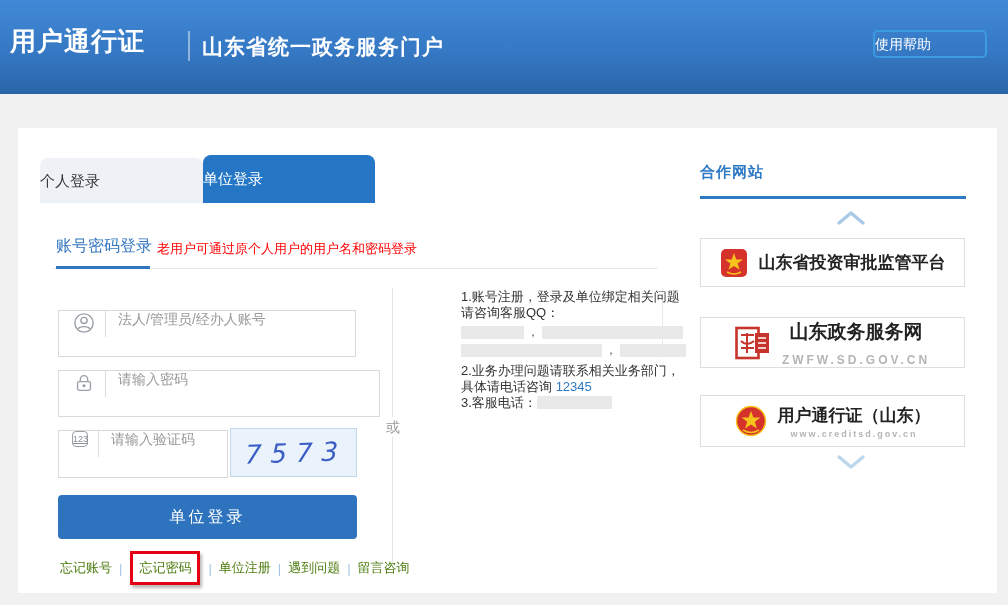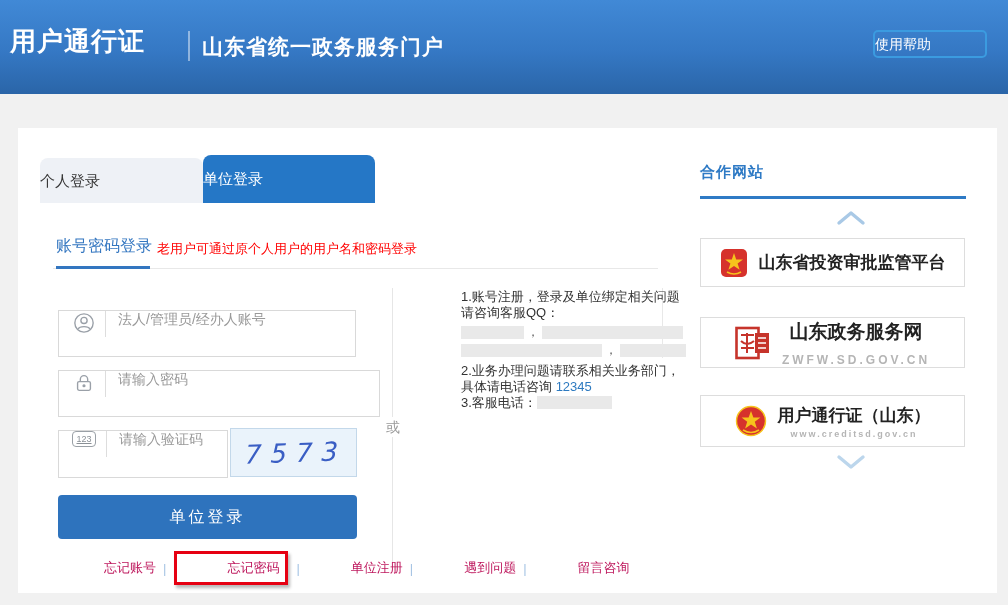--- a/index.html
+++ b/index.html
@@ -33,21 +33,21 @@
   
   .field { position:absolute; height:47px; border:1px solid #d9d9d9; background:#fff; display:flex; align-items:flex-start; }
   .field-account { left:40px; top:182px; width:298px; }
   .field-password { left:40px; top:242px; width:322px; }
   .field-captcha { left:40px; top:302px; width:170px; height:48px; }
   .field .ficon { width:22px; height:24px; margin-left:14px; flex:0 0 auto; }
   .field .fsep { width:1px; height:26px; background:#ddd; margin:0 12px 0 10px; flex:0 0 auto; }
   .field input { border:none; outline:none; flex:1; min-width:0; font-size:14px; color:#333; background:transparent;
                  font-family:"Liberation Sans","DejaVu Sans",sans-serif; }
   .field input::placeholder { color:#999; opacity:1; }
-  .icon123 { width:24px; height:16px; border:1px solid #9aa0a6; border-radius:4px; color:#8a9096; font-size:9px;
+  .icon123 { width:16px; height:16px; border:1px solid #9aa0a6; border-radius:4px; color:#8a9096; font-size:9px;
              line-height:14px; text-align:center; margin-left:13px; flex:0 0 auto; letter-spacing:0;text-decoration:underline; }
 
   .captcha-box { position:absolute; left:212px; top:300px; width:127px; height:49px; background:#eaf3fb;
                  border:1px solid #c3d8ea; display:flex; align-items:center; justify-content:center; cursor:pointer; }
   .captcha-code { font-family:"DejaVu Sans",sans-serif; font-style:italic; font-size:26px; color:#3a5ec4;
                   letter-spacing:9px; transform:rotate(-2deg) skewX(-4deg); padding-left:6px; }
 
   
   .or-divider-top { position:absolute; left:374px; top:160px; width:1px; height:250px; background:#e6e6e6; }
   .or-divider-bottom { position:absolute; left:374px; top:312px; width:1px; height:123px; background:#e6e6e6; }
@@ -63,21 +63,21 @@
   .qq-comma { color:#555; font-size:12px; padding:0 3px; line-height:13px; }
   .note-gap { margin-top:6px; }
   .phone-link { color:#2d7ac0; cursor:pointer; }
 
   
   .submit-btn { position:absolute; left:40px; top:367px; width:299px; height:44px; background:#2e73bd; border:none;
                 border-radius:4px; color:#fff; font-size:16px; letter-spacing:3px; cursor:pointer;
                 font-family:"Liberation Sans","DejaVu Sans",sans-serif; }
   .links-row { position:absolute; left:42px; top:420px; width:340px; height:40px; display:flex; align-items:center; font-size:13px; color:#666; }
   .links-row .lsep { color:#a6c4e4; padding:0 7px; font-size:13px; }
-  .link-item { color:#be185d; cursor:pointer; white-space:nowrap;margin-left:44px; }
+  .link-item { color:#4d7c0f; cursor:pointer; white-space:nowrap; }
   .annotation-box { border:3px solid #e60012; padding:5px 6px; box-shadow:2px 3px 3px rgba(0,0,0,.28); margin:0 1px; }
 
   
   .sb-title { position:absolute; left:682px; top:35px; font-size:15px; font-weight:bold; color:#2e7ac5; letter-spacing:1px; }
   .sb-underline { position:absolute; left:682px; top:68px; width:266px; height:3px; background:#2e7ac5; }
   .sb-chevron { position:absolute; left:818px; width:30px; height:16px; cursor:pointer; }
   .sb-chevron.up { top:82px; } .sb-chevron.down { top:326px; }
   .site-card { position:absolute; left:682px; width:265px; border:1px solid #ddd; background:#fff; display:flex;
                align-items:center; justify-content:center; gap:11px; cursor:pointer; }
   .site-1 { top:110px; height:49px; }

